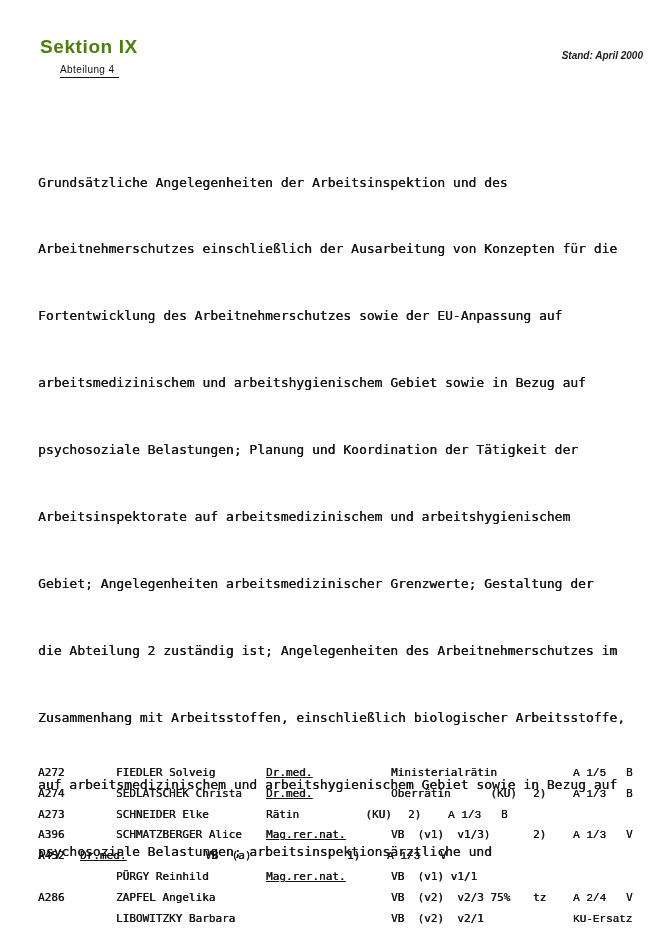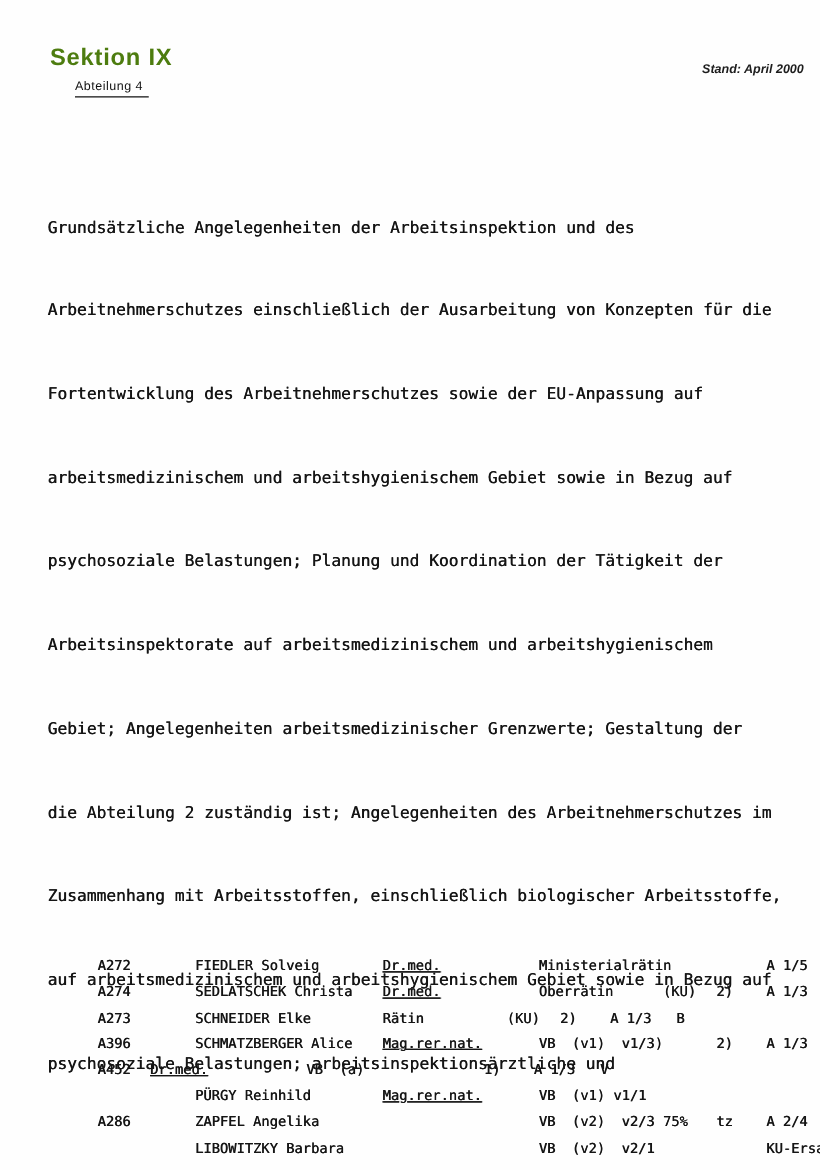--- a/index.html
+++ b/index.html
@@ -58,26 +58,26 @@
   .staff-table {
     position: absolute;
     left: 38px;
     top: 763px;
     font-size: 11px;
     line-height: 20.8px;
     text-shadow: 0.3px 0 0 currentColor;
   }
   .staff-row { display: flex; white-space: pre; }
   .cell { overflow: visible; }
-  .cell.c-id     { width: 42px; margin-left: 40px; }
+  .cell.c-id     { width: 42px; }
   .cell.c-name   { width: 150px; margin-left: 36px; }
   .cell.c-title  { width: 125px; text-decoration: underline; }
   .cell.c-func   { width: 130px; }
   .cell.c-note   { width: 52px; padding-left: 12px; box-sizing: border-box; }
-  .cell.c-grade  { width: 53px; }
+  .cell.c-grade  { width: 53px; font-family: Liberation Mono, monospace; }
   .cell.c-letter { width: 30px; }
 </style>
 </head>
 <body>
 
 <div class="page">
 
   <div class="section-title">Sektion IX</div>
   <div class="stand-date">Stand: April 2000</div>
   <div class="department-title">Abteilung 4</div>

